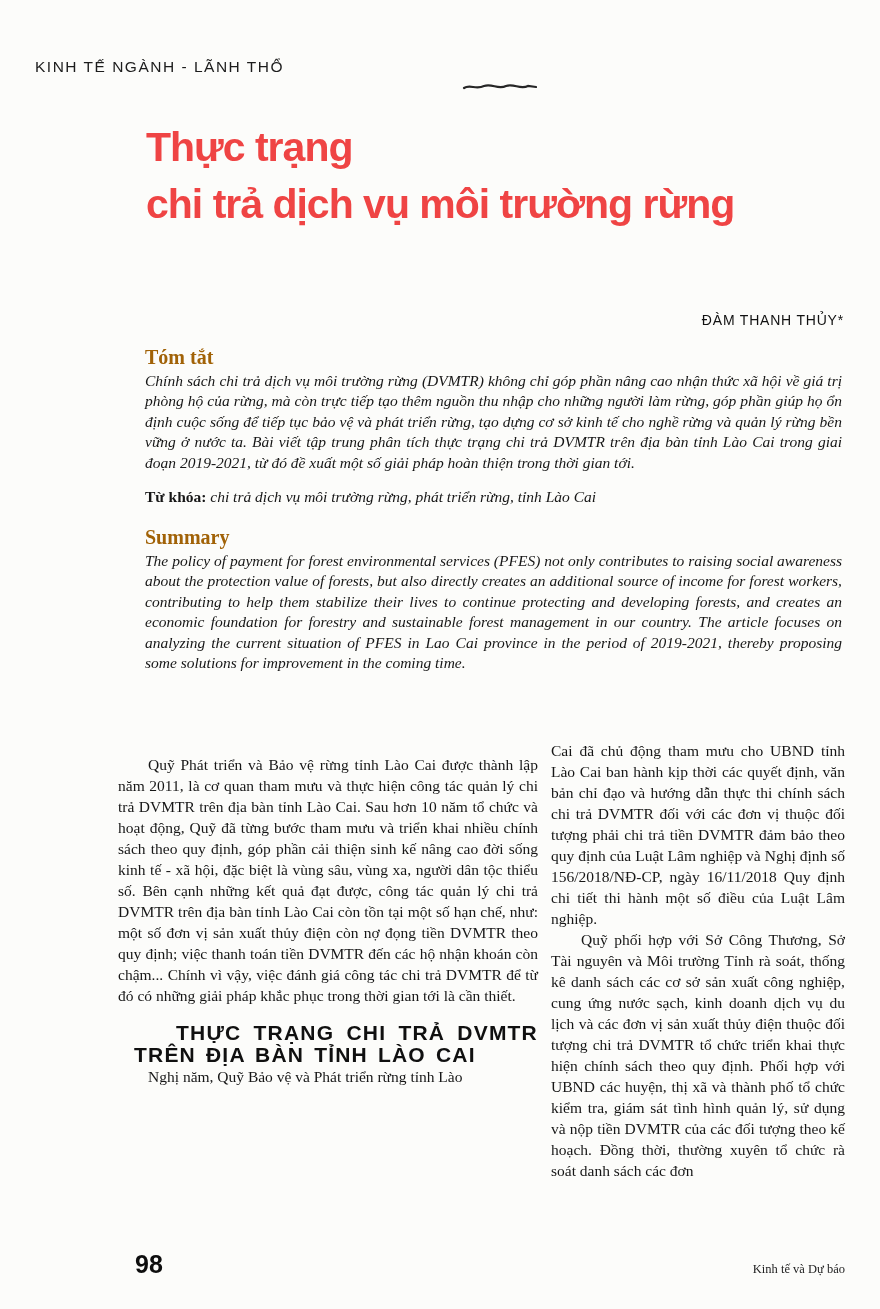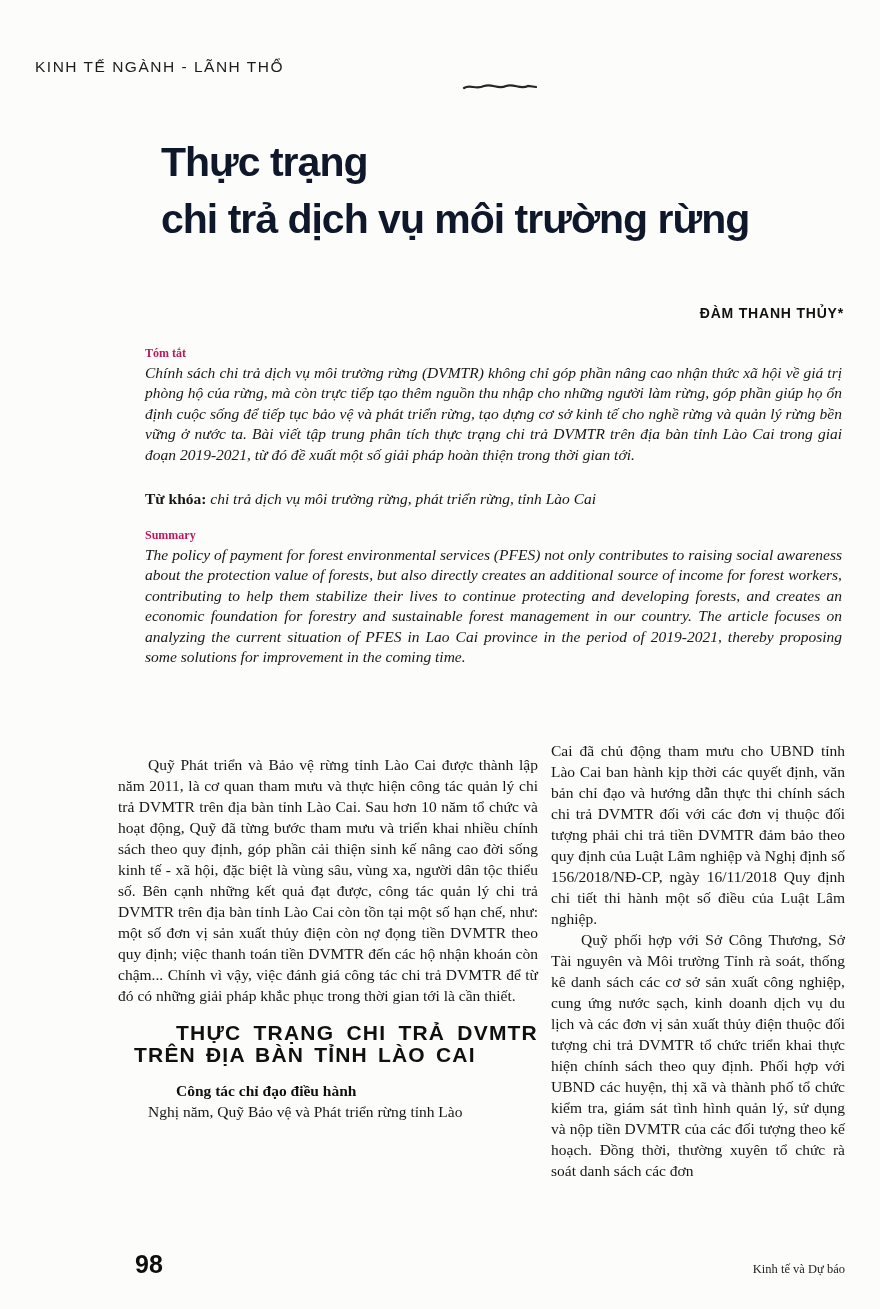--- a/index.html
+++ b/index.html
@@ -20,39 +20,39 @@
     position:absolute;left:35px;top:58px;
     font-family:"Liberation Sans", sans-serif;
     font-size:15.5px;letter-spacing:1.5px;color:#1c1c1c;text-align:right;
   }
   .squiggle{position:absolute;left:462px;top:82px;}
   
   .title{
     position:absolute;left:145px;top:118px;width:712px;
     font-family:"Liberation Sans", sans-serif;
     font-weight:bold;font-size:41px;line-height:57px;
-    letter-spacing:-1px;color:#0f172a;margin:16px;
+    letter-spacing:-1px;color:#ef4444;margin:1px;
   }
   .title span{display:block;}
   
   .author{
-    position:absolute;right:36px;top:305px;
+    position:absolute;right:36px;top:312px;
     font-family:"Liberation Sans", sans-serif;
-    font-weight:bold;font-size:14px;letter-spacing:.8px;color:#111;
+    font-weight:normal;font-size:14px;letter-spacing:.8px;color:#111;
   }
   
   .front{position:absolute;left:145px;top:346px;width:697px;}
   .abs-h{
-    font-size:12px;font-weight:bold;margin:0;color:#be185d;
+    font-size:20px;font-weight:bold;margin:0;color:#a16207;
   }
   .abs-body{
     margin:2px 0 0 0;font-style:italic;font-size:15.5px;
     line-height:20.4px;text-align:justify;color:#161616;
   }
-  .kw{margin:24px 0 0 0;font-size:15.5px;line-height:20px;}
+  .kw{margin:14px 0 0 0;font-size:15.5px;line-height:20px;}
   .kw .lbl{font-weight:bold;}
   .kw .val{font-style:italic;}
   .summary-h{margin-top:19px;}
   
   .columns{
     position:absolute;left:118px;top:740px;width:727px;
     display:flex;gap:13px;
   }
   .col{font-size:15.5px;line-height:21px;text-align:justify;}
   .col-left{width:420px;flex:0 0 420px;}
@@ -124,21 +124,20 @@
     </p>
 
     <h3 class="abs-h summary-h">Summary</h3>
     <p class="abs-body">The policy of payment for forest environmental services (PFES) not only contributes to raising social awareness about the protection value of forests, but also directly creates an additional source of income for forest workers, contributing to help them stabilize their lives to continue protecting and developing forests, and creates an economic foundation for forestry and sustainable forest management in our country. The article focuses on analyzing the current situation of PFES in Lao Cai province in the period of 2019-2021, thereby proposing some solutions for improvement in the coming time.</p>
   </section>
 
   <section class="columns">
     <div class="col col-left">
       <p class="body-p first indent">Quỹ Phát triển và Bảo vệ rừng tỉnh Lào Cai được thành lập năm 2011, là cơ quan tham mưu và thực hiện công tác quản lý chi trả DVMTR trên địa bàn tỉnh Lào Cai. Sau hơn 10 năm tổ chức và hoạt động, Quỹ đã từng bước tham mưu và triển khai nhiều chính sách theo quy định, góp phần cải thiện sinh kế nâng cao đời sống kinh tế - xã hội, đặc biệt là vùng sâu, vùng xa, người dân tộc thiểu số. Bên cạnh những kết quả đạt được, công tác quản lý chi trả DVMTR trên địa bàn tỉnh Lào Cai còn tồn tại một số hạn chế, như: một số đơn vị sản xuất thủy điện còn nợ đọng tiền DVMTR theo quy định; việc thanh toán tiền DVMTR đến các hộ nhận khoán còn chậm... Chính vì vậy, việc đánh giá công tác chi trả DVMTR để từ đó có những giải pháp khắc phục trong thời gian tới là cần thiết.</p>
       <h4 class="col-h2">THỰC TRẠNG CHI TRẢ DVMTR TRÊN ĐỊA BÀN TỈNH LÀO CAI</h4>
-      <h5 class="sub-h">Công tác chỉ đạo điều hành</h5>
       <p class="body-p tight indent">Nghị năm, Quỹ Bảo vệ và Phát triển rừng tỉnh Lào</p>
     </div>
     <div class="col col-right">
       <p class="body-p cont">Cai đã chủ động tham mưu cho UBND tỉnh Lào Cai ban hành kịp thời các quyết định, văn bản chỉ đạo và hướng dẫn thực thi chính sách chi trả DVMTR đối với các đơn vị thuộc đối tượng phải chi trả tiền DVMTR đảm bảo theo quy định của Luật Lâm nghiệp và Nghị định số 156/2018/NĐ-CP, ngày 16/11/2018 Quy định chi tiết thi hành một số điều của Luật Lâm nghiệp.</p>
       <p class="body-p tight indent">Quỹ phối hợp với Sở Công Thương, Sở Tài nguyên và Môi trường Tỉnh rà soát, thống kê danh sách các cơ sở sản xuất công nghiệp, cung ứng nước sạch, kinh doanh dịch vụ du lịch và các đơn vị sản xuất thủy điện thuộc đối tượng chi trả DVMTR tổ chức triển khai thực hiện chính sách theo quy định. Phối hợp với UBND các huyện, thị xã và thành phố tổ chức kiểm tra, giám sát tình hình quản lý, sử dụng và nộp tiền DVMTR của các đối tượng theo kế hoạch. Đồng thời, thường xuyên tổ chức rà soát danh sách các đơn</p>
     </div>
   </section>
 
 
   <div class="pageno">98</div>

